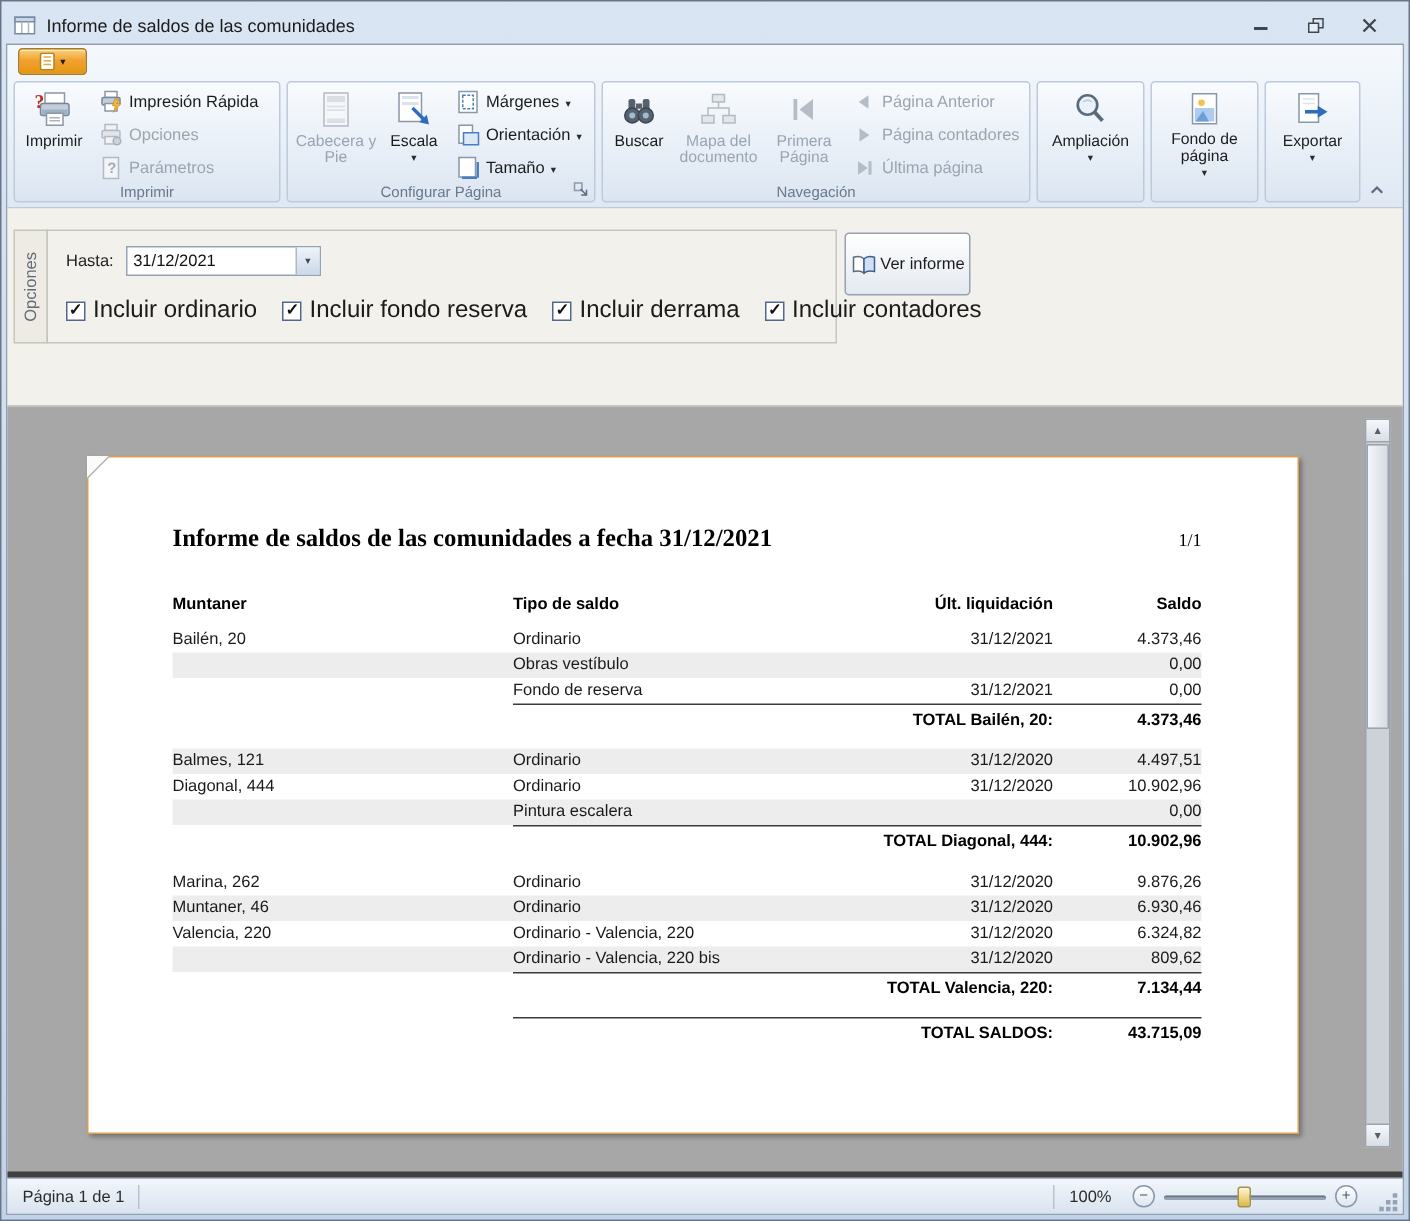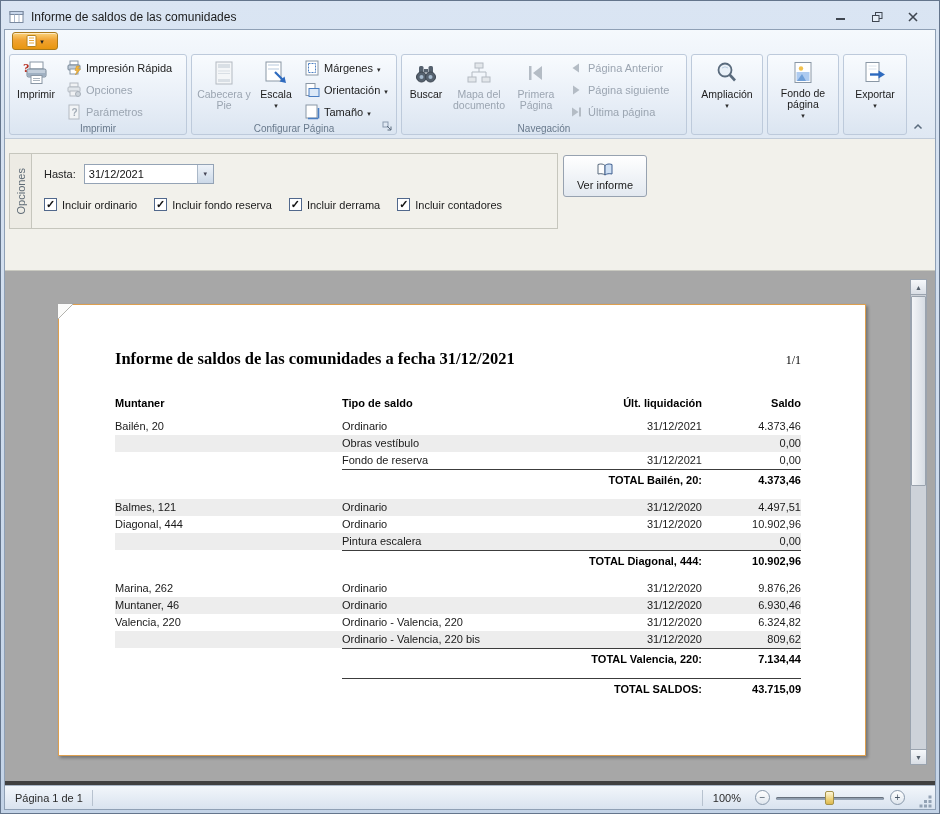--- a/index.html
+++ b/index.html
@@ -60,24 +60,24 @@
   .hasta-row { display:flex; align-items:center; gap:8px; font-size:11px; color:#222; }
   .combo { width:130px; height:20px; border:1px solid #94a3b5; background:#fff; display:flex; align-items:center; }
   .combo-text { flex:1; padding-left:4px; font-size:11px; color:#111; }
   .combo-btn { width:16px; height:100%; border-left:1px solid #aab8c8;
     background:linear-gradient(#eef3f9,#ccd9e8); display:flex; align-items:center; justify-content:center;
     font-size:7px; color:#445; }
   .cb-row { display:flex; gap:17px; margin-top:14px; align-items:center; }
   .cb { display:flex; align-items:center; gap:5px; }
   .cb-box { width:13px; height:13px; border:1px solid #51688c; background:#fff;
     font-size:11px; line-height:11px; font-weight:bold; color:#111; text-align:center; }
-  .cb-label { font-size:11px; color:#1b1b1b; white-space:nowrap; }
+  .cb-label { font-size:16px; color:#1b1b1b; white-space:nowrap; }
   .view-report-btn { position:absolute; left:558px; top:16px; width:84px; height:42px;
     border:1px solid #97a2b0; border-radius:3px; background:linear-gradient(#ffffff,#e3e9f0);
-    display:flex; flex-direction:column; align-items:center; justify-content:center; gap:2px;
+    display:flex; flex-direction:row; align-items:center; justify-content:center; gap:2px;
     font-size:11px; color:#1b1b1b; }
 
   
   .preview { flex:1; background:#a7a7a7; position:relative; min-height:0; border-bottom:4px solid #404040; }
   .page { position:absolute; left:53px; top:33px; width:808px; height:452px; background:#fff;
     border:1px solid #dd9f4f; padding:44px 64px 0 56px; box-shadow:2px 2px 3px rgba(0,0,0,.3); }
   .dogear { position:absolute; left:-1px; top:-1px; }
   .page-head { display:flex; justify-content:space-between; align-items:baseline; height:24px; margin-bottom:24px; }
   .rtitle { font-family:"Liberation Serif", serif; font-weight:bold; font-size:16.5px; color:#000; }
   .pageno { font-family:"Liberation Serif", serif; font-size:12px; color:#000; }
@@ -341,21 +341,21 @@
                     </svg>
                   </span>
                 <span class="slabel">Página Anterior</span>
               </div>
               <div class="smallbtn disabled">
                 <span class="sicon">
                     <svg width="16" height="16">
                       <polygon points="5,3.5 5,12.5 11.5,8" fill="#b4bcc5"></polygon>
                     </svg>
                   </span>
-                <span class="slabel">Página siguiente</span>
+                <span class="slabel">Página contadores</span>
               </div>
               <div class="smallbtn disabled">
                 <span class="sicon">
                     <svg width="16" height="16">
                       <polygon points="4,3.5 4,12.5 10.5,8" fill="#b4bcc5"></polygon>
                       <rect x="11" y="3.5" width="2" height="9" fill="#b4bcc5"></rect>
                     </svg>
                   </span>
                 <span class="slabel">Última página</span>
               </div>

